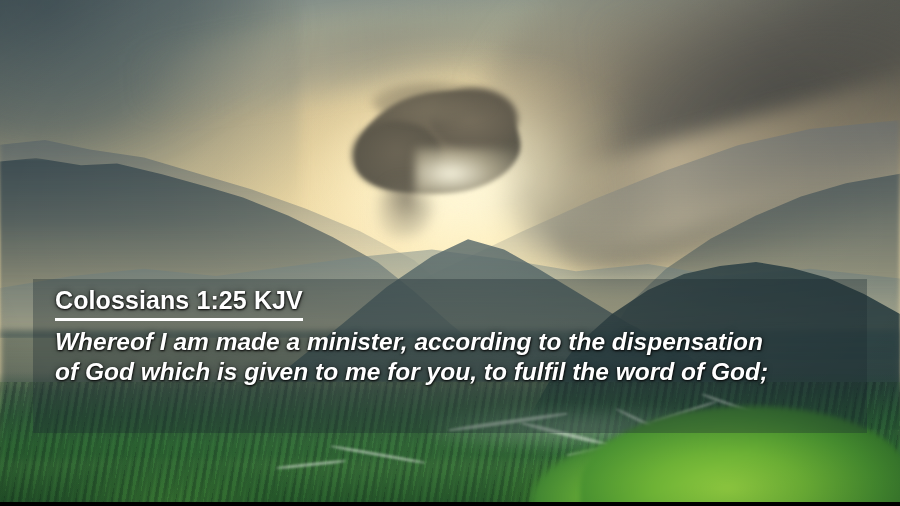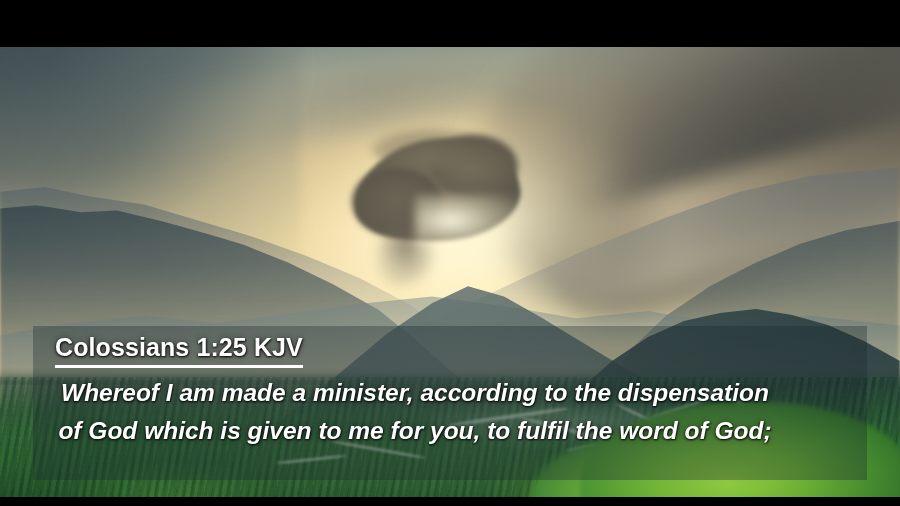--- a/index.html
+++ b/index.html
@@ -6,25 +6,24 @@
   html, body {
     margin: 0;
     padding: 0;
     background: #000;
   }
   * { box-sizing: border-box; }
 
   .stage {
     position: relative;
     width: 900px;
-    height: 450px;
+    height: 502px;
     overflow: hidden;
     font-family: "Liberation Sans", "DejaVu Sans", sans-serif;
     background: #a16207;
-    margin-top: 47px;
   }
 
   
   .sky {
     position: absolute;
     inset: 0;
     background:
       radial-gradient(ellipse 300px 230px at 440px 215px,
           rgba(255,246,214,0.95) 0%,
           rgba(255,238,190,0.72) 28%,
@@ -371,27 +370,26 @@
        1px 1px 2px rgba(0,0,0,0.75),
       -1px 1px 2px rgba(0,0,0,0.45),
        0 0 6px rgba(0,0,0,0.45);
   }
   .verse-body {
     margin: 6px 0 0 0;
     color: #ffffff;
     font-size: 24.5px;
     font-style: italic;
     font-weight: bold;
-    line-height: 38px;
+    line-height: 30px;
     width: 720px;
     text-shadow:
        1px 1px 2px rgba(0,0,0,0.75),
       -1px 1px 2px rgba(0,0,0,0.45),
        0 0 6px rgba(0,0,0,0.40);
-    text-align: center;
   }
 </style>
 </head>
 <body>
 
 <div class="stage">
 
   <div class="sky"></div>
   <div class="sky-corner-tl"></div>
   <div class="sky-glow-r"></div>

